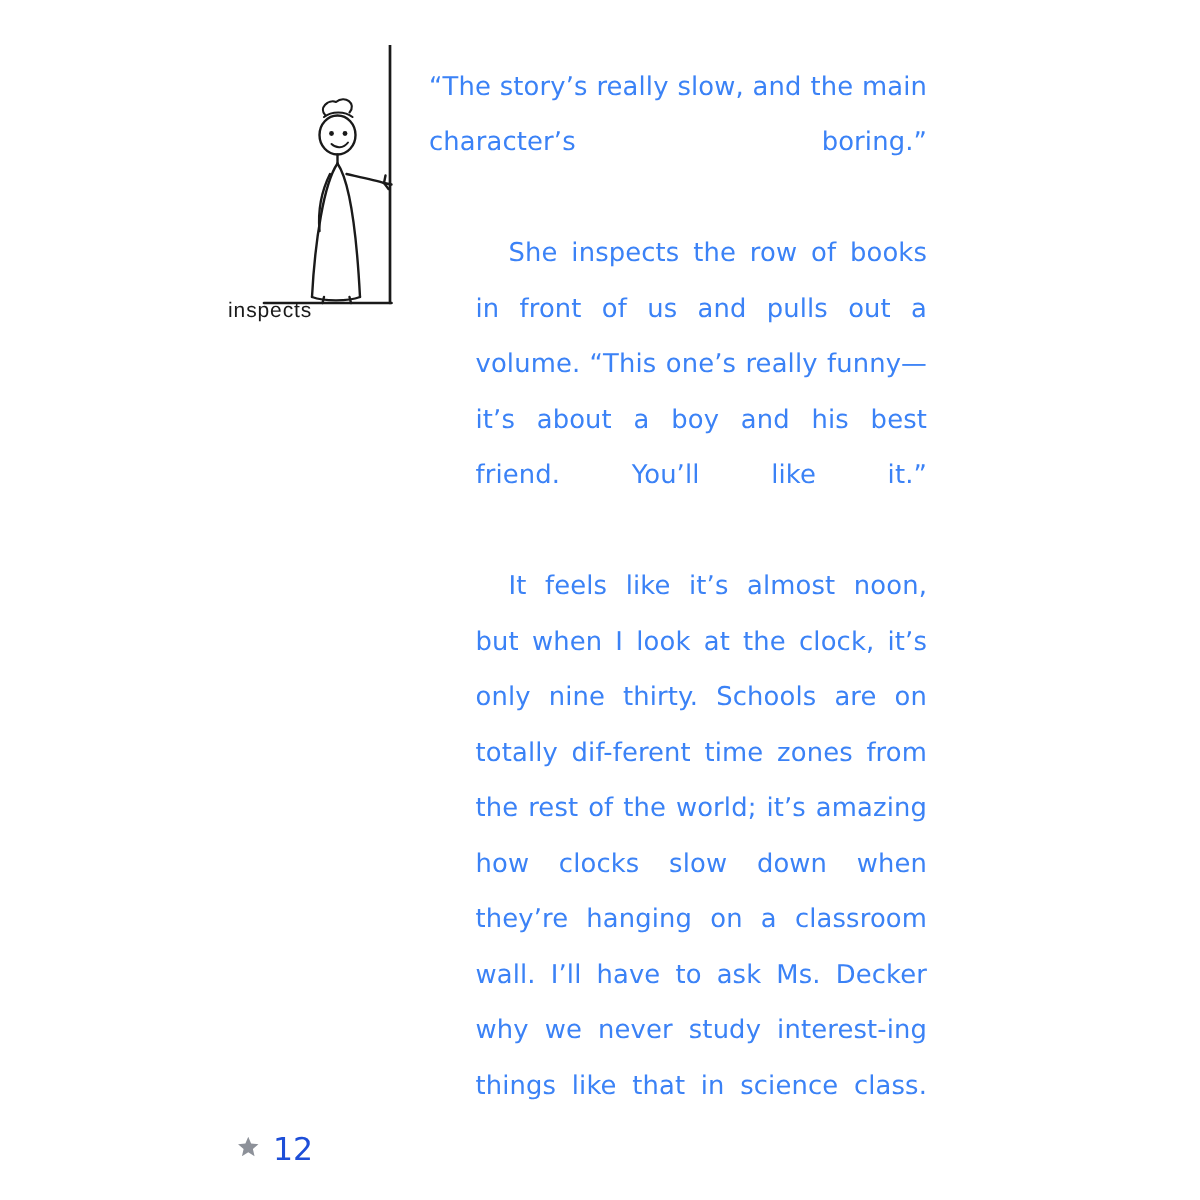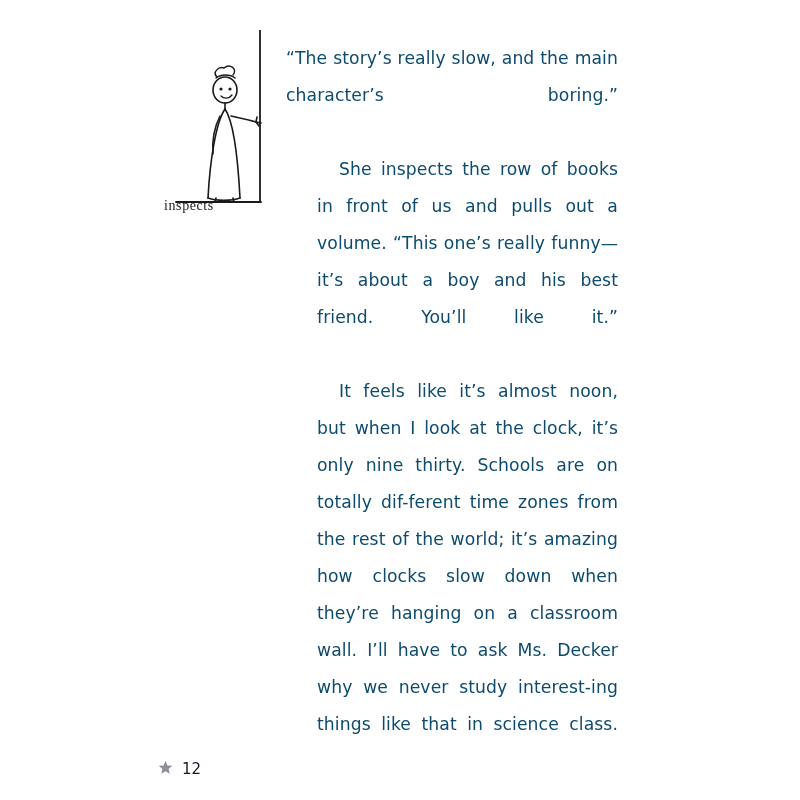--- a/index.html
+++ b/index.html
@@ -26,41 +26,41 @@
     left: 120px;
     top: 30px;
     width: 160px;
     height: 230px;
   }
   .illustration svg {
     display: block;
   }
   .caption {
     position: absolute;
-    left: 164px;
+    left: 152px;
     top: 198px;
-    font-family: Liberation Serif, serif;
+    font-family: Liberation Sans, sans-serif;
     font-size: 14px;
     color: #1a1a1a;
     letter-spacing: 0.6px;
   }
 
   
   .text-column {
     position: absolute;
     left: 286px;
     top: 40px;
     width: 332px;
   }
   .para {
     margin: 0;
     font-family: "DejaVu Sans", sans-serif;
     font-size: 17.2px;
     line-height: 37px;
-    color: #0c4a6e;
+    color: #3b82f6;
     text-align: justify;
     text-justify: inter-word;
     letter-spacing: 0.1px;
   }
   .para.indent {
     text-indent: 22px;
   }
   .para + .para {
     margin-top: 0;
     margin-left: 31px;
@@ -80,22 +80,22 @@
     display: flex;
     align-items: center;
     gap: 9px;
   }
   .star-icon {
     display: block;
     line-height: 1;
   }
   .page-number {
     font-family: "DejaVu Sans", sans-serif;
-    font-size: 15px;
-    color: #0f172a;
+    font-size: 21px;
+    color: #1d4ed8;
   }
 </style>
 </head>
 <body>
 
 <div class="page">
 
   <div class="illustration">
     <svg width="160" height="230" viewBox="0 0 160 230" xmlns="http://www.w3.org/2000/svg" fill="none" stroke="#1a1a1a" stroke-width="1.6" stroke-linecap="round" stroke-linejoin="round">
 

